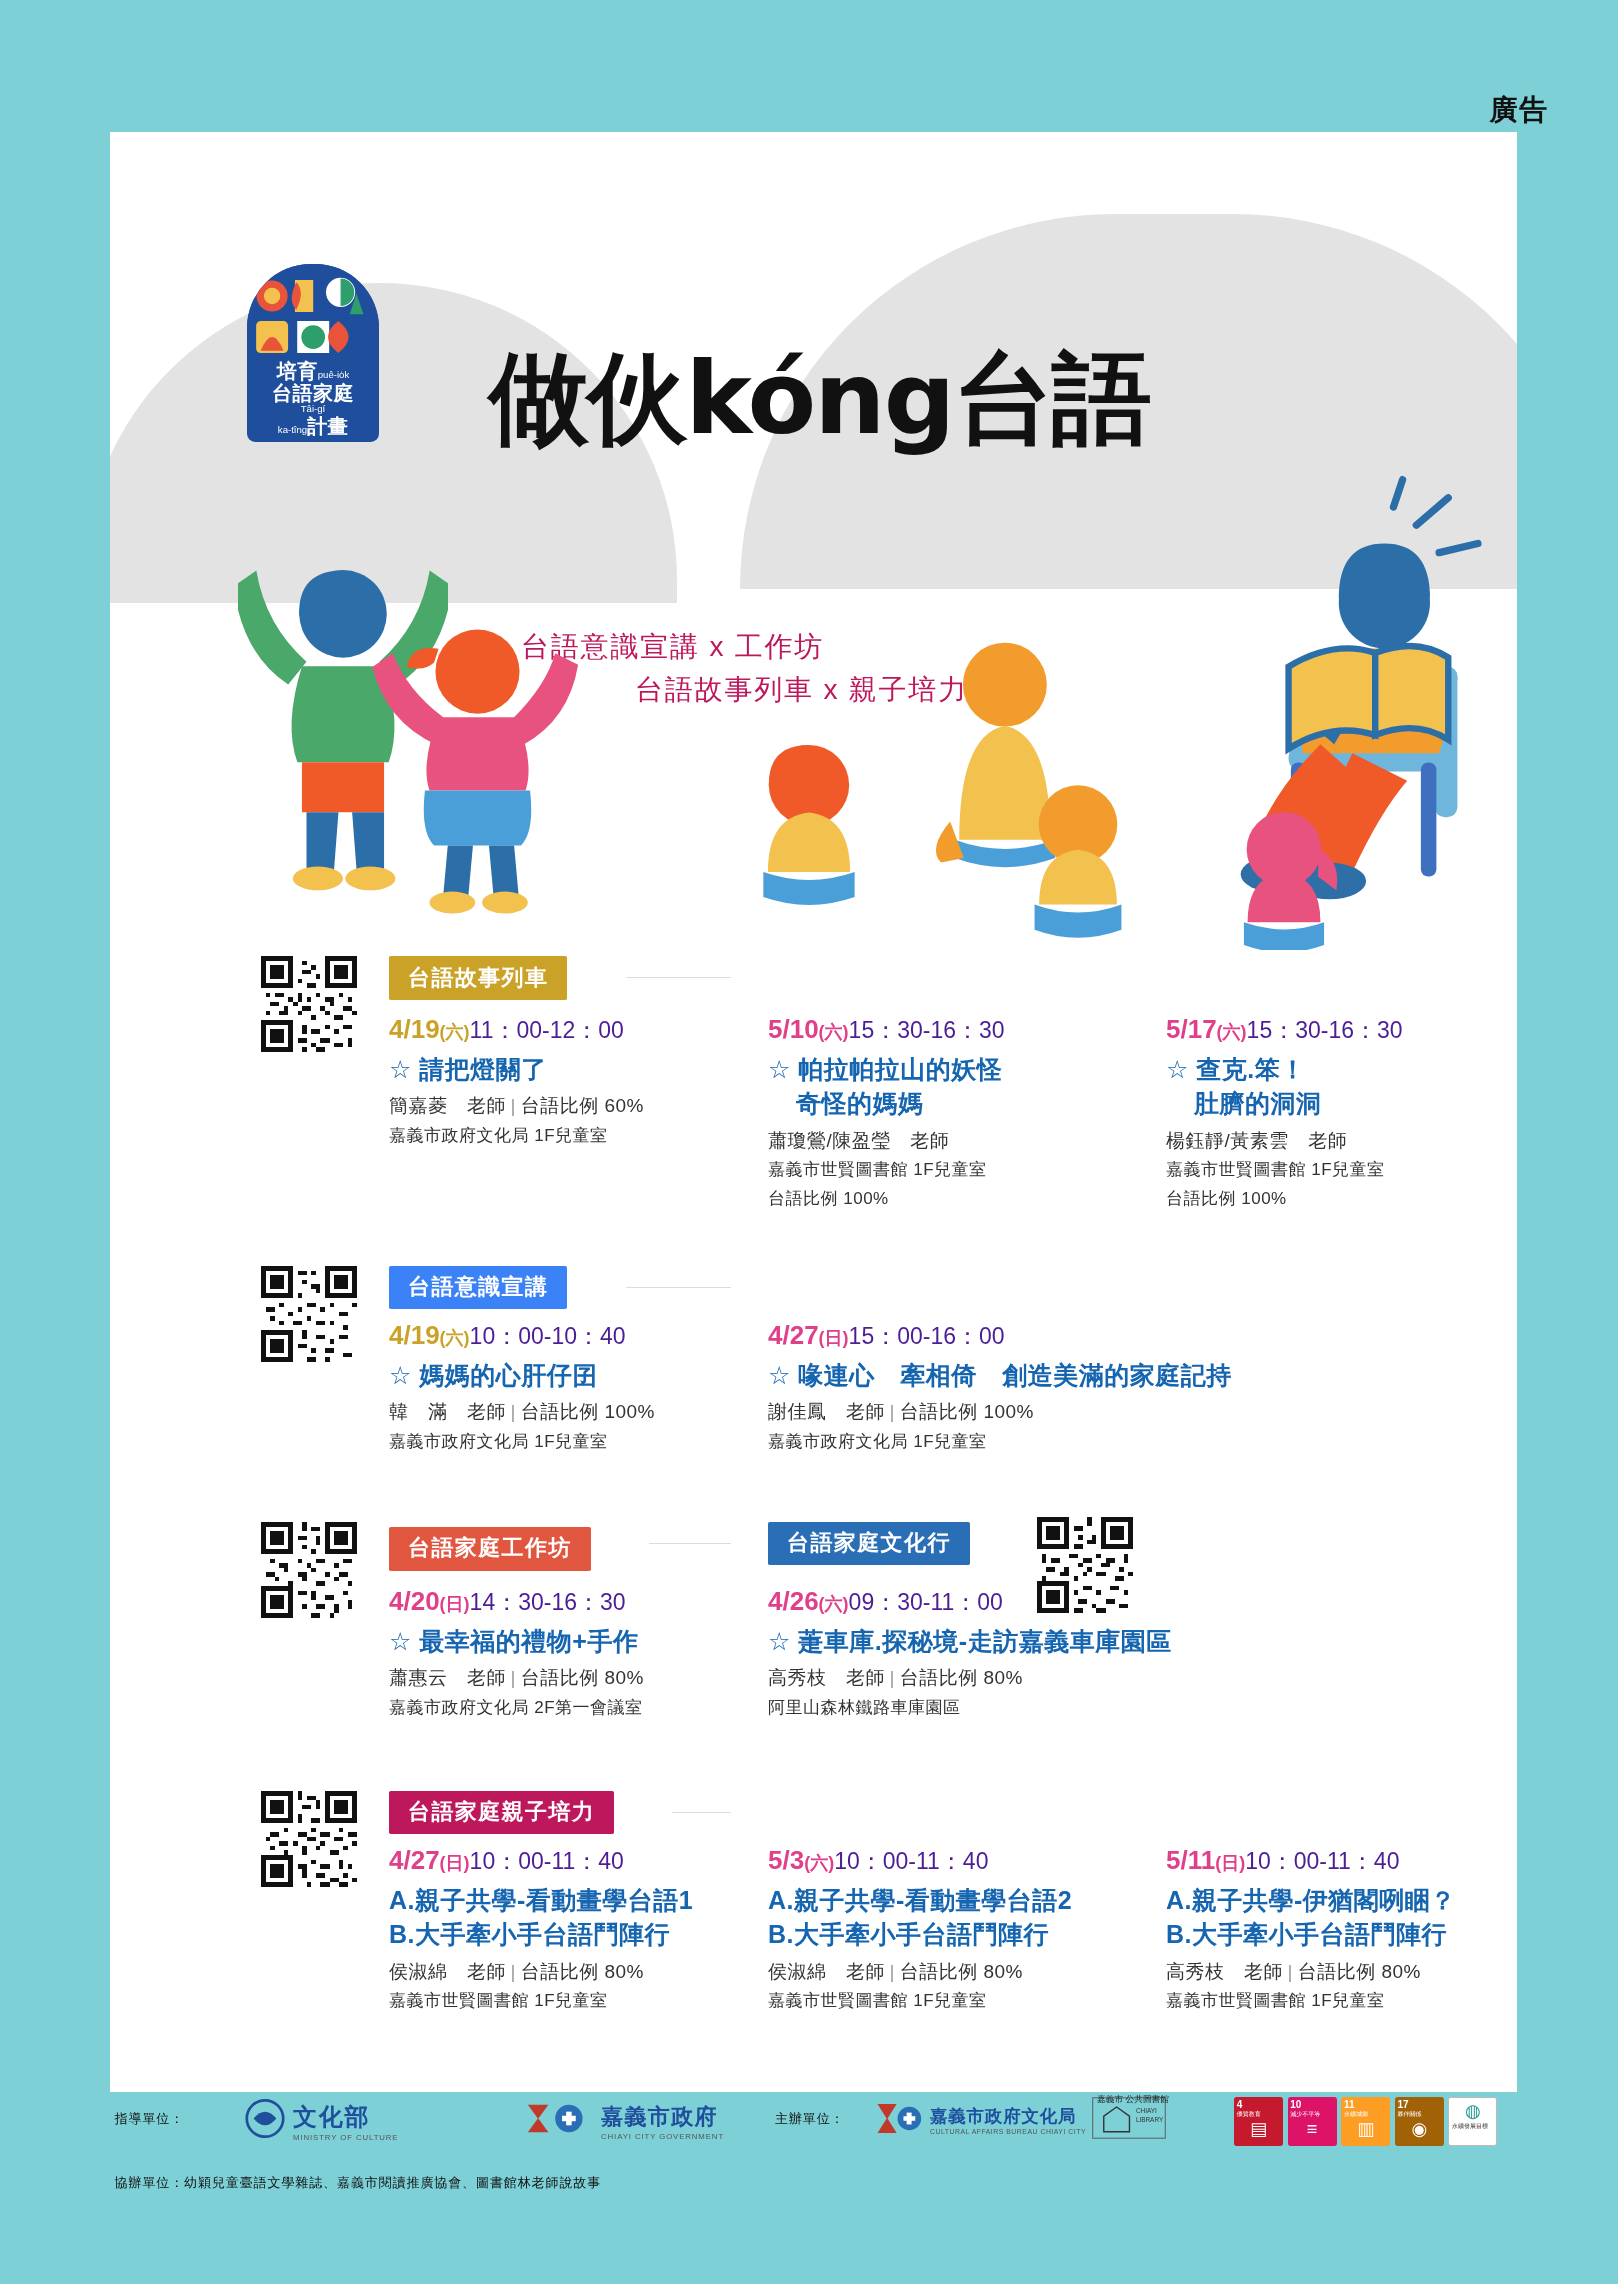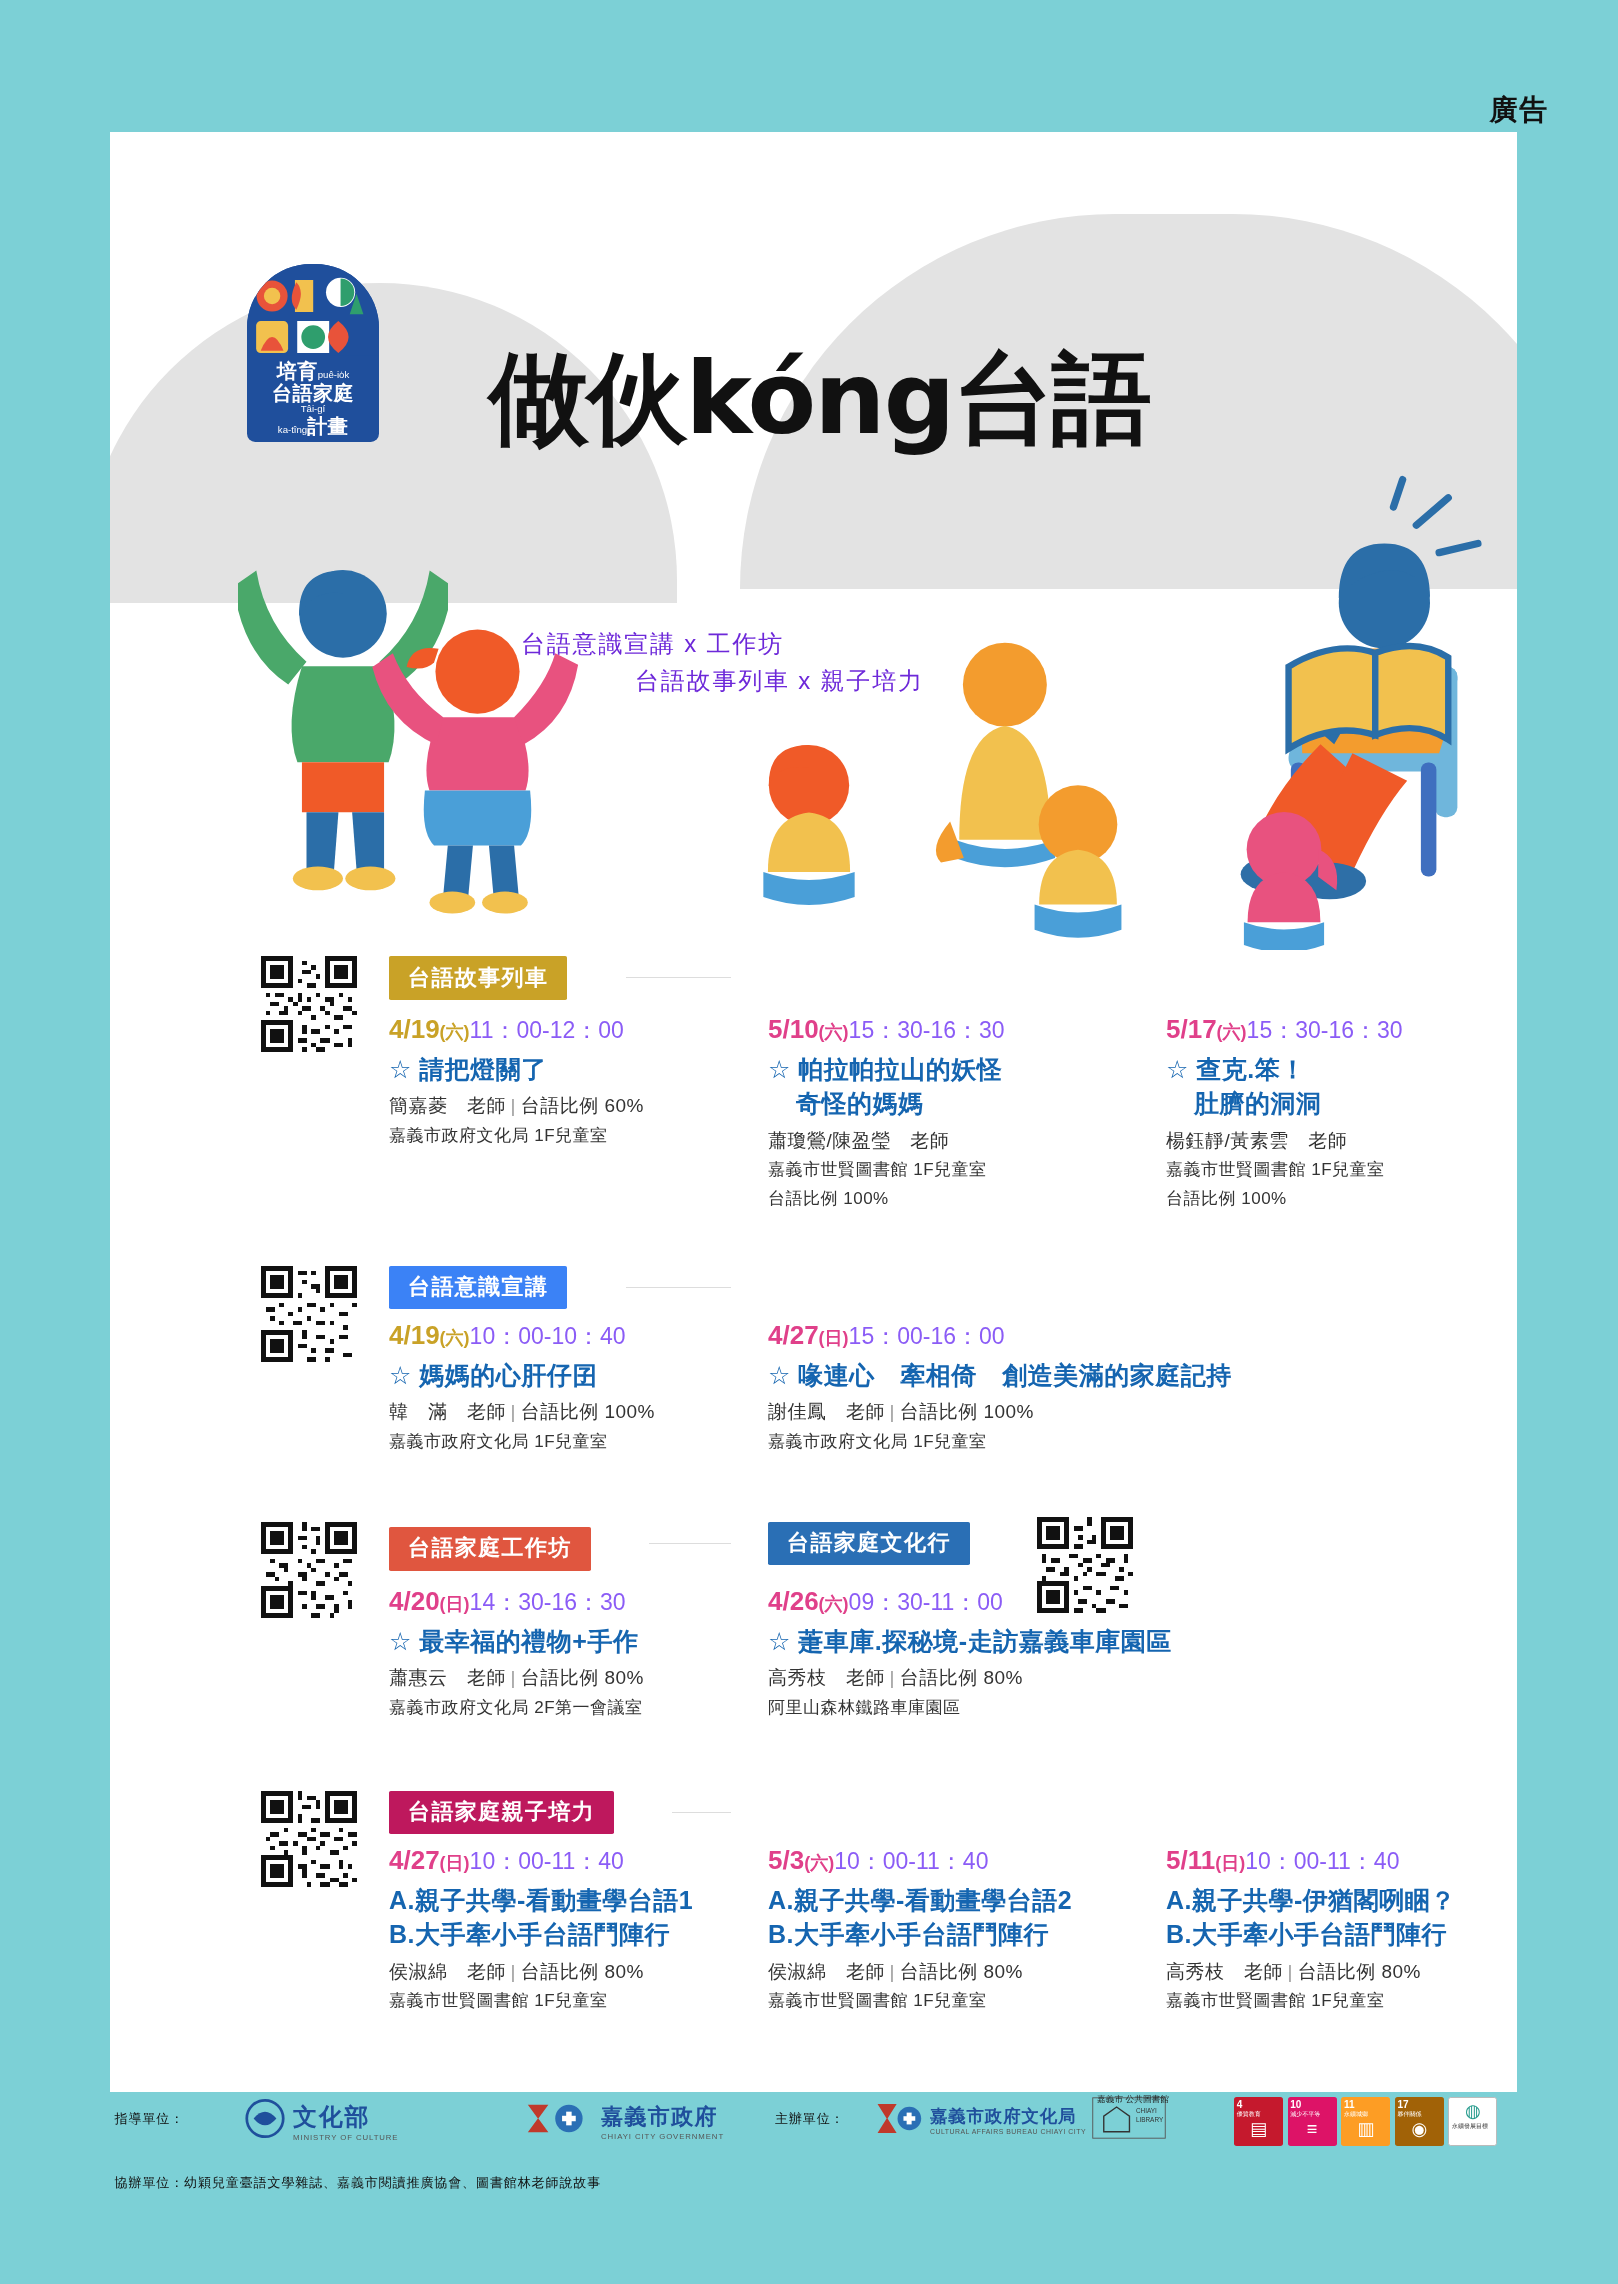--- a/index.html
+++ b/index.html
@@ -44,21 +44,21 @@
   }
   .logo-text .sm{font-size:9.6px;font-weight:normal;letter-spacing:0;}
   .poster-title{
     position:absolute;left:379px;top:201px;
     font-size:100px;font-weight:bold;color:#111;letter-spacing:-1.8px;
     white-space:nowrap;
     font-family:"DejaVu Sans","Liberation Sans",sans-serif;
   }
   .subtitle{
     position:absolute;left:411px;top:493px;
-    color:#6d28d9;font-size:24px;line-height:1.55;letter-spacing:1.8px;
+    color:#be185d;font-size:28px;line-height:1.55;letter-spacing:1.8px;
   }
   .subtitle .l2{margin-left:114px;display:block;}
   
   .sh{position:absolute;}
   
   .content{position:absolute;left:0;top:818px;width:100%;}
   .section{position:relative;margin-bottom:0;}
   .qr{
     position:absolute;width:96px;height:96px;background:#fff;
     box-shadow:0 0 0 0.5px #fff;
@@ -72,21 +72,21 @@
     position:absolute;height:1.4px;background:#ddd;top:15.5px;
   }
   .cols{position:relative;}
   .col{position:absolute;top:0;}
   .date{
     font-size:26px;font-weight:bold;letter-spacing:0px;margin-bottom:5.5px;
     white-space:nowrap;
   }
   .date .d{font-size:26px;}
   .date .w{font-size:18px;}
-  .date .t{font-size:23px;color:#8b5cf6;font-weight:normal;}
+  .date .t{font-size:23px;color:#4c1d95;font-weight:normal;}
   .titlerow{
     color:#1565b0;font-size:25px;font-weight:bold;line-height:1.38;
     margin-bottom:6.4px;letter-spacing:0.5px;
   }
   .titlerow .indent{display:block;margin-left:28px;}
   .meta{
     color:#333;font-size:19px;line-height:1.5;letter-spacing:0.5px;
   }
   .meta .small{font-size:17px;}
   .meta .sep{color:#999;margin:0 4.6px;}

